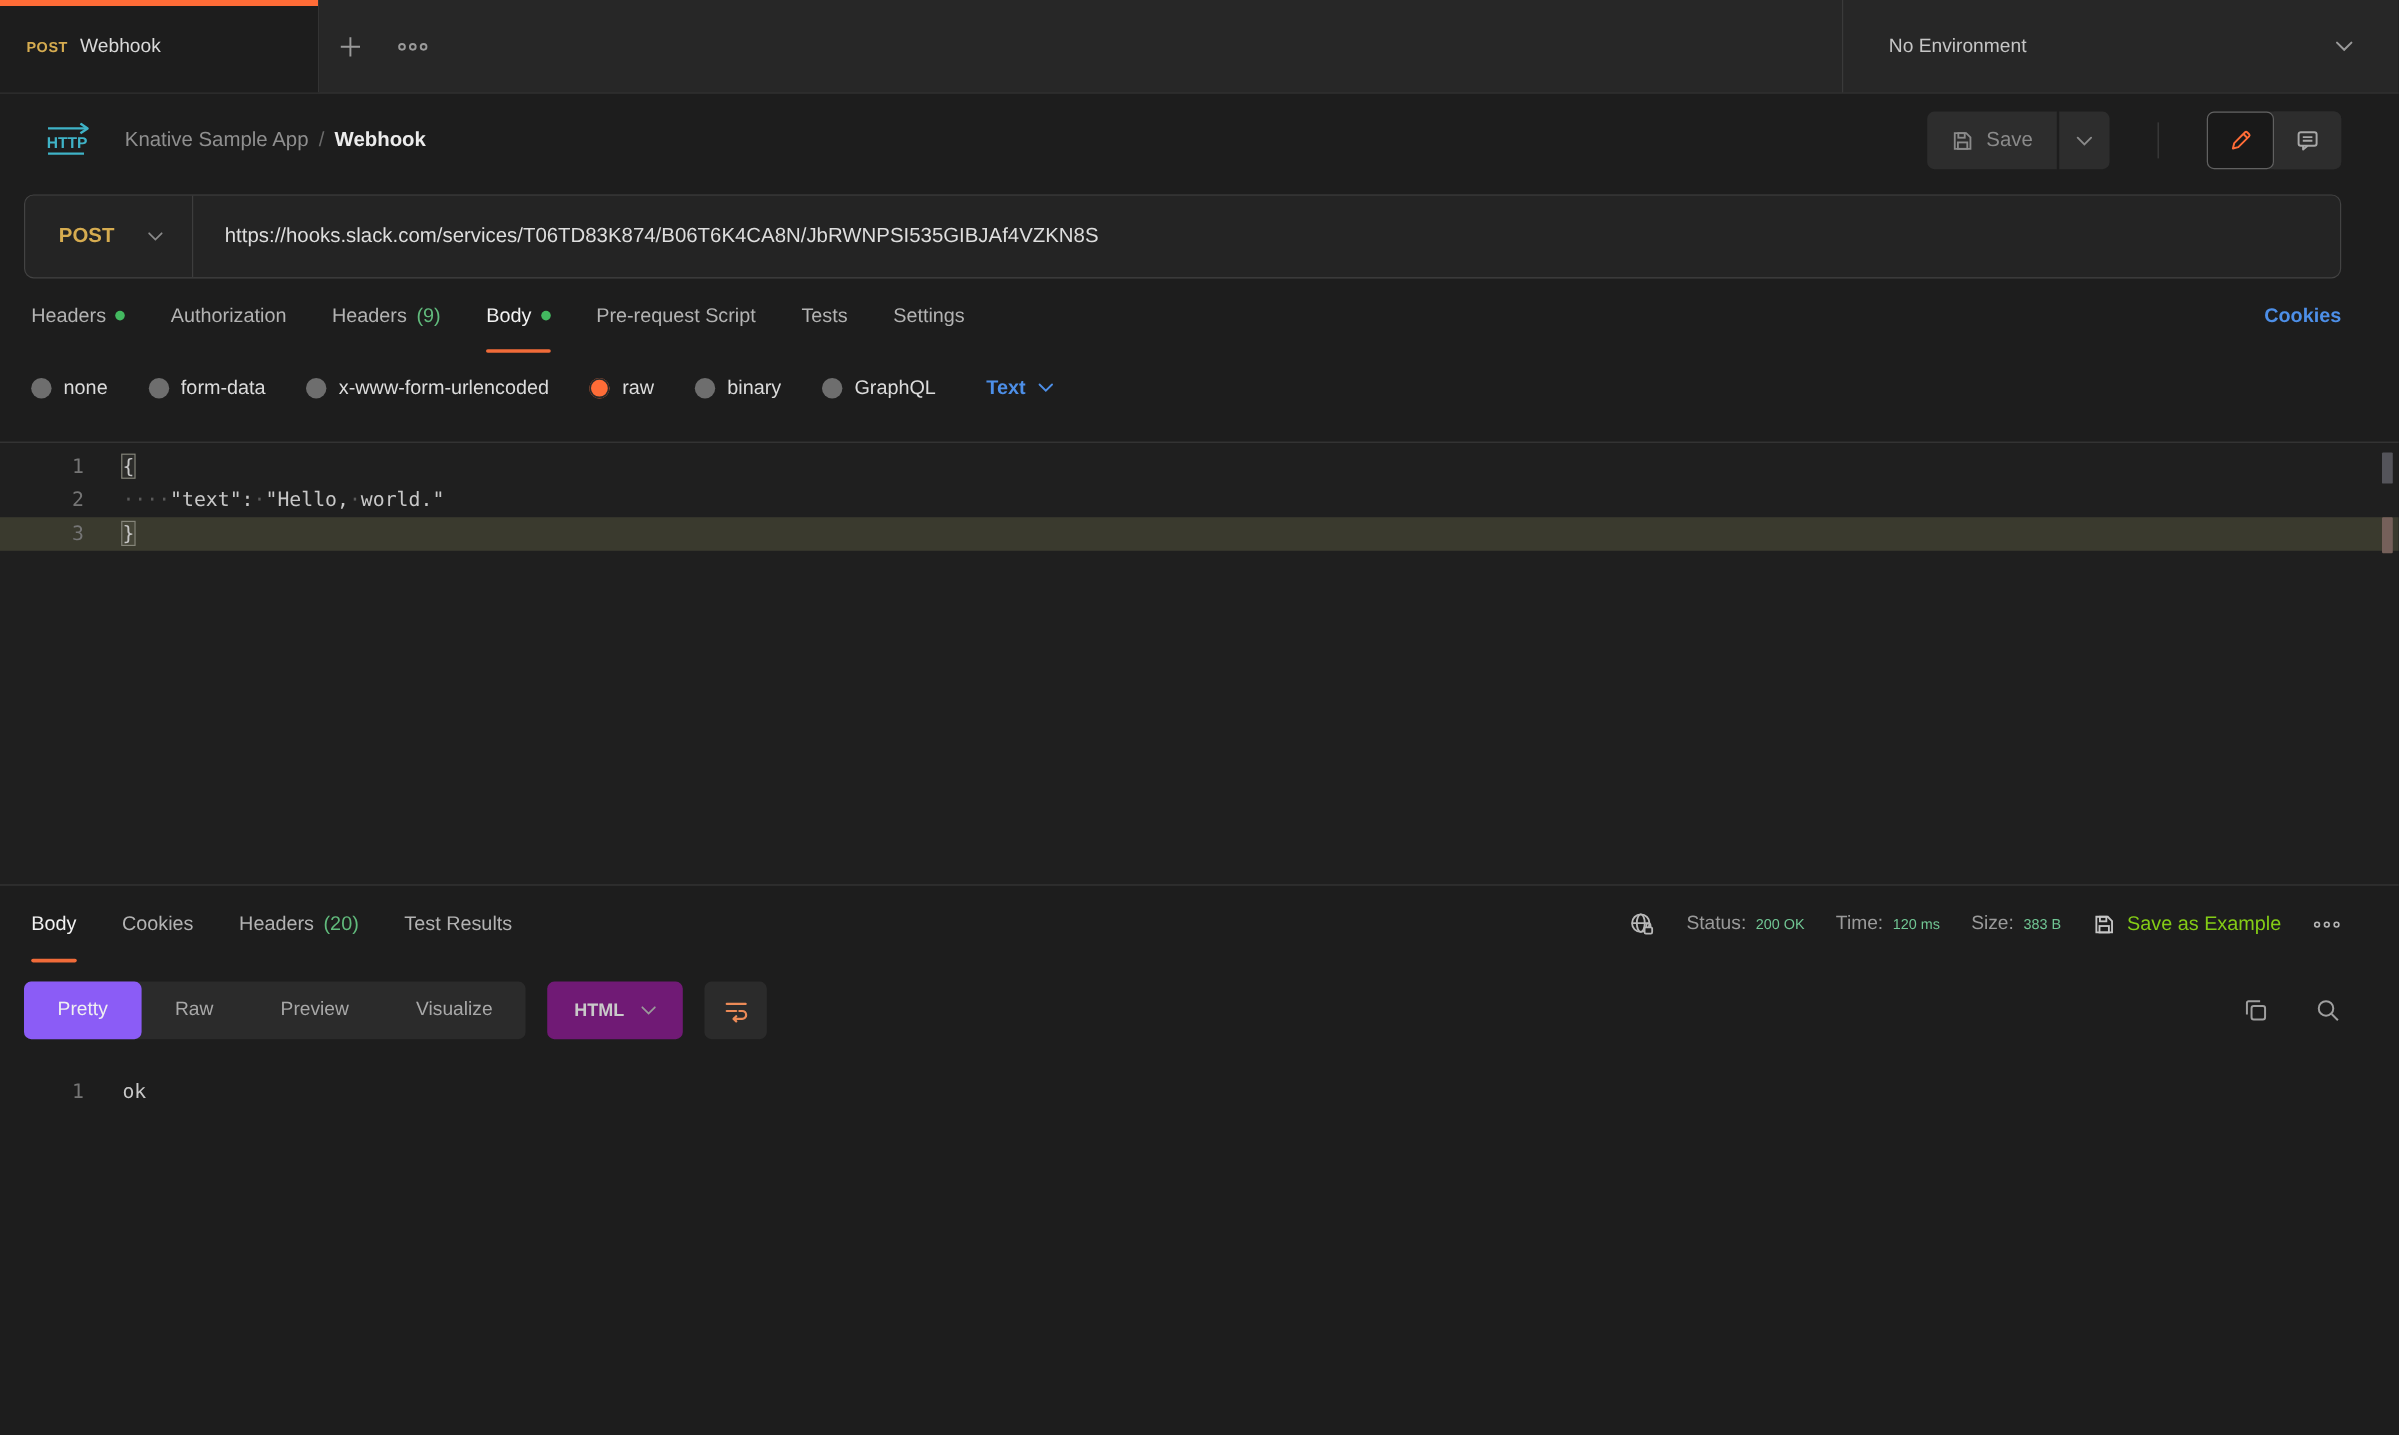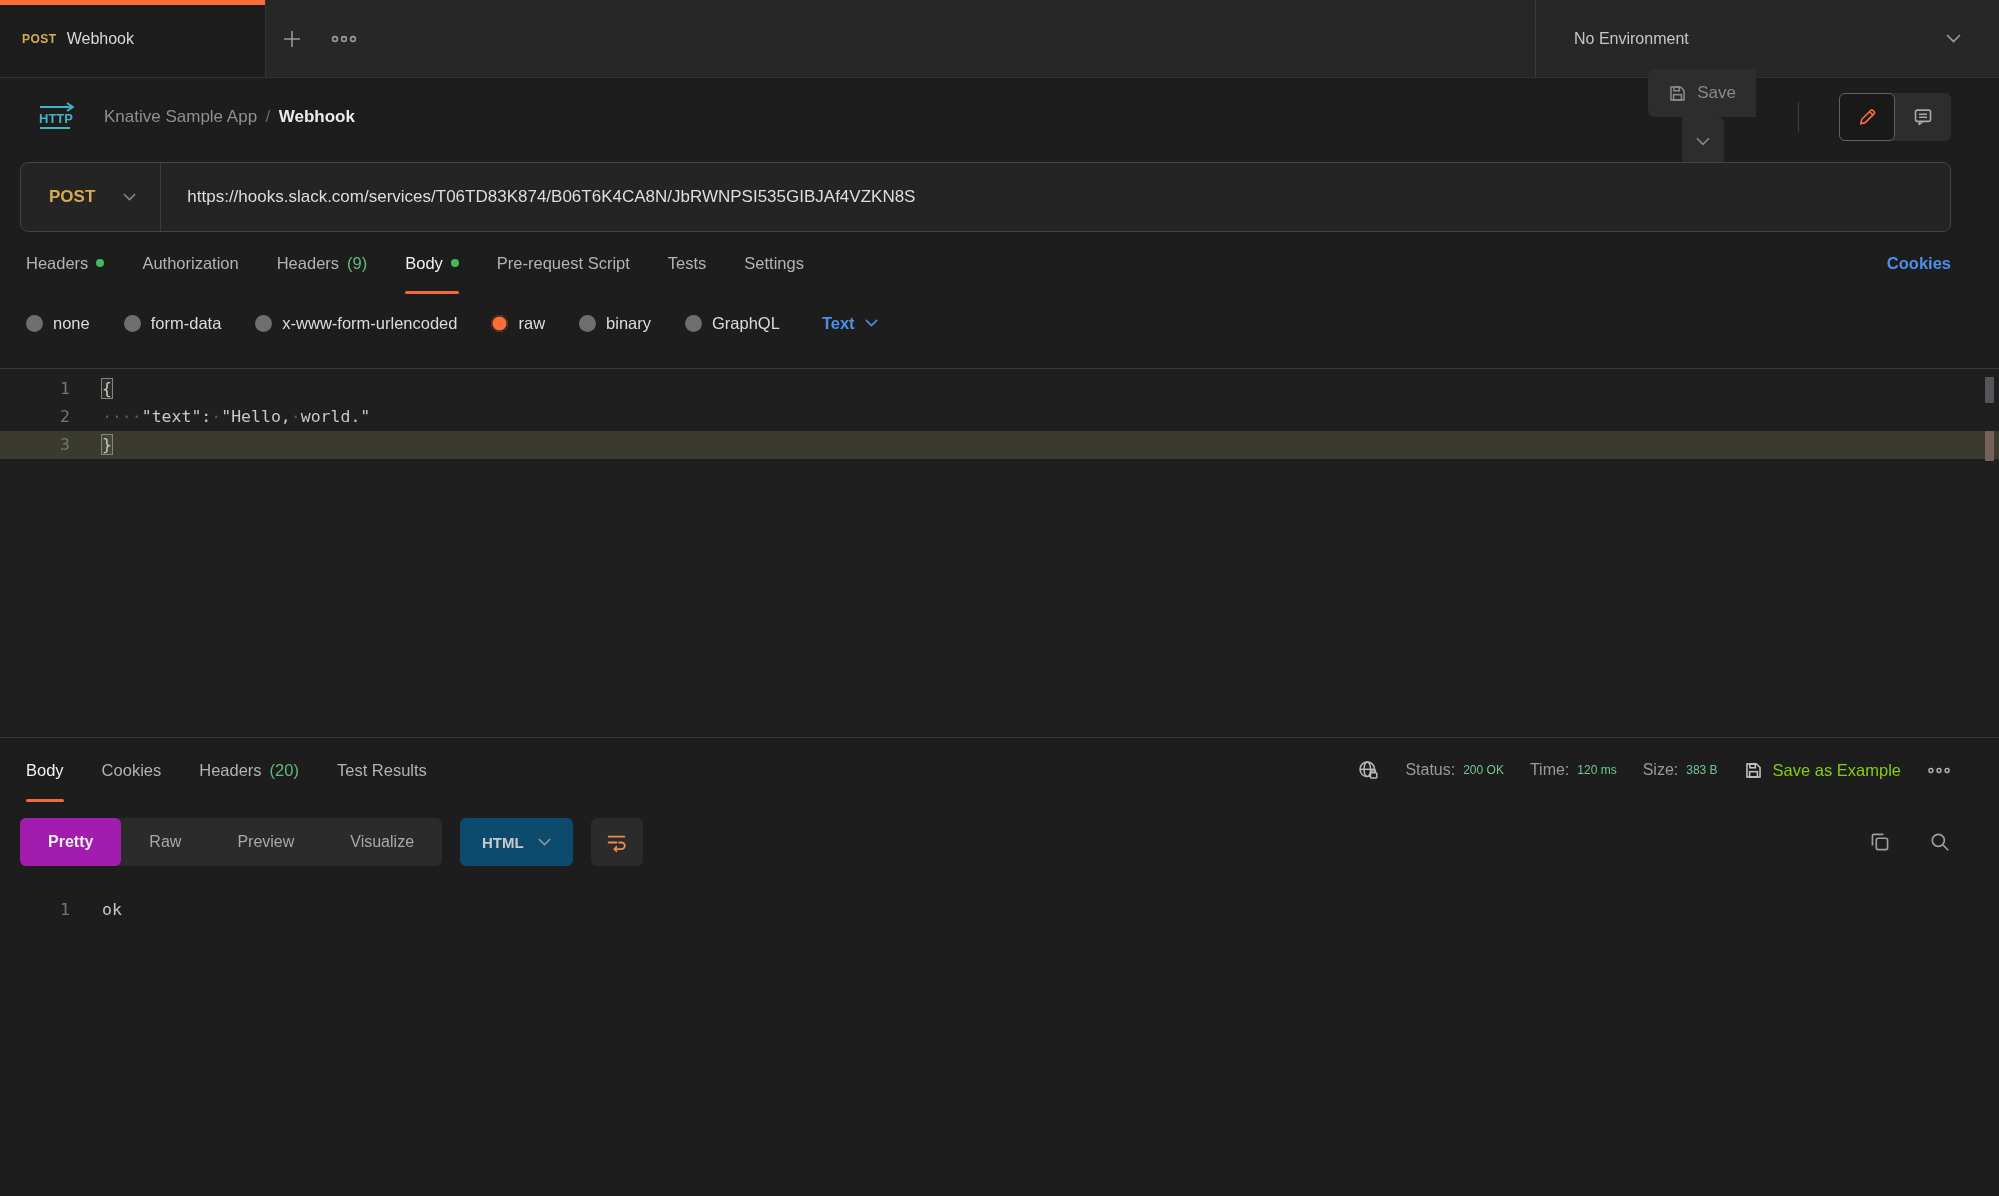--- a/index.html
+++ b/index.html
@@ -21,21 +21,21 @@
   .iconbtn { background:transparent; border:none; cursor:pointer; display:flex; align-items:center; justify-content:center;
              width:52px; height:100%; }
   .env { width:464px; border-left:1px solid #3a3a3a; display:flex; align-items:center; padding:0 38px; gap:12px;
          color:#c6c6c6; cursor:pointer; }
 
   
   .reqheader { height:78px; display:flex; align-items:center; padding:0 48px 0 36px; gap:22px; }
   .crumb-collection { color:#8f8f8f; font-size:17px; }
   .crumb-sep { color:#6b6b6b; font-size:17px; margin:0 4px; }
   .crumb-request { color:#ececec; font-size:17px; font-weight:600; }
-  .savegroup { display:flex; align-items:center;flex-direction:column; }
+  .savegroup { display:flex; align-items:center; }
   .btn { background:#2d2d2d; border:none; color:#8a8a8a; font-size:17px; cursor:pointer;
          display:flex; align-items:center; gap:10px; height:48px; }
   .save-main { padding:0 20px; border-radius:6px 0 0 6px; margin-right:2px; }
   .save-arrow { width:42px; justify-content:center; border-radius:0 6px 6px 0; }
   .vdivider { width:1px; height:30px; background:#3f3f3f; margin:0 18px; }
   .editgroup { display:flex; background:#2d2d2d; border-radius:6px; }
   .edit-pencil { width:56px; height:48px; display:flex; align-items:center; justify-content:center;
                  background:#191919; border:1px solid #616161; border-radius:6px; cursor:pointer; }
   .edit-comment { width:56px; height:48px; display:flex; align-items:center; justify-content:center;
                   background:#2d2d2d; border:none; border-radius:0 6px 6px 0; cursor:pointer; }
@@ -86,22 +86,22 @@
   .respmeta { display:flex; align-items:center; gap:26px; margin-left:auto;text-align:right; }
   .metalabel { color:#9a9a9a; font-size:16px; }
   .metavalue { color:#71C694; font-size:12px; }
   .metapair { display:flex; gap:8px; align-items:center; }
   .saveexample { display:flex; align-items:center; gap:10px; color:#84cc16; font-size:16.5px; cursor:pointer; }
 
   .resptoolbar { display:flex; align-items:center; margin-top:16px; padding:0 48px 0 20px; }
   .segcontrol { display:flex; background:#2b2b2b; border-radius:6px; }
   .seg { height:48px; padding:0 28px; display:flex; align-items:center; color:#a8a8a8; font-size:16px;
          background:transparent; border:none; cursor:pointer; }
-  .seg.active { background:#a21caf; color:#f0f0f0; border-radius:6px;font-weight:bold; }
-  .formatbtn { margin-left:18px; height:48px; background:#0c4a6e; border:none; border-radius:6px; padding:0 22px;
+  .seg.active { background:#8b5cf6; color:#f0f0f0; border-radius:6px; }
+  .formatbtn { margin-left:18px; height:48px; background:#701a75; border:none; border-radius:6px; padding:0 22px;
                display:flex; align-items:center; gap:14px; color:#c9c9c9; font-size:15px; font-weight:600; cursor:pointer; }
   .wrapbtn { margin-left:18px; width:52px; height:48px; background:#2b2b2b; border:none; border-radius:6px;
              display:flex; align-items:center; justify-content:center; cursor:pointer; }
   .respicons { margin-left:auto; display:flex; align-items:center; gap:38px; }
   .respbody { padding-top:30px; font-family:"DejaVu Sans Mono", monospace; font-size:16.5px; }
 </style>
 </head>
 <body>
 
 <div class="app">

